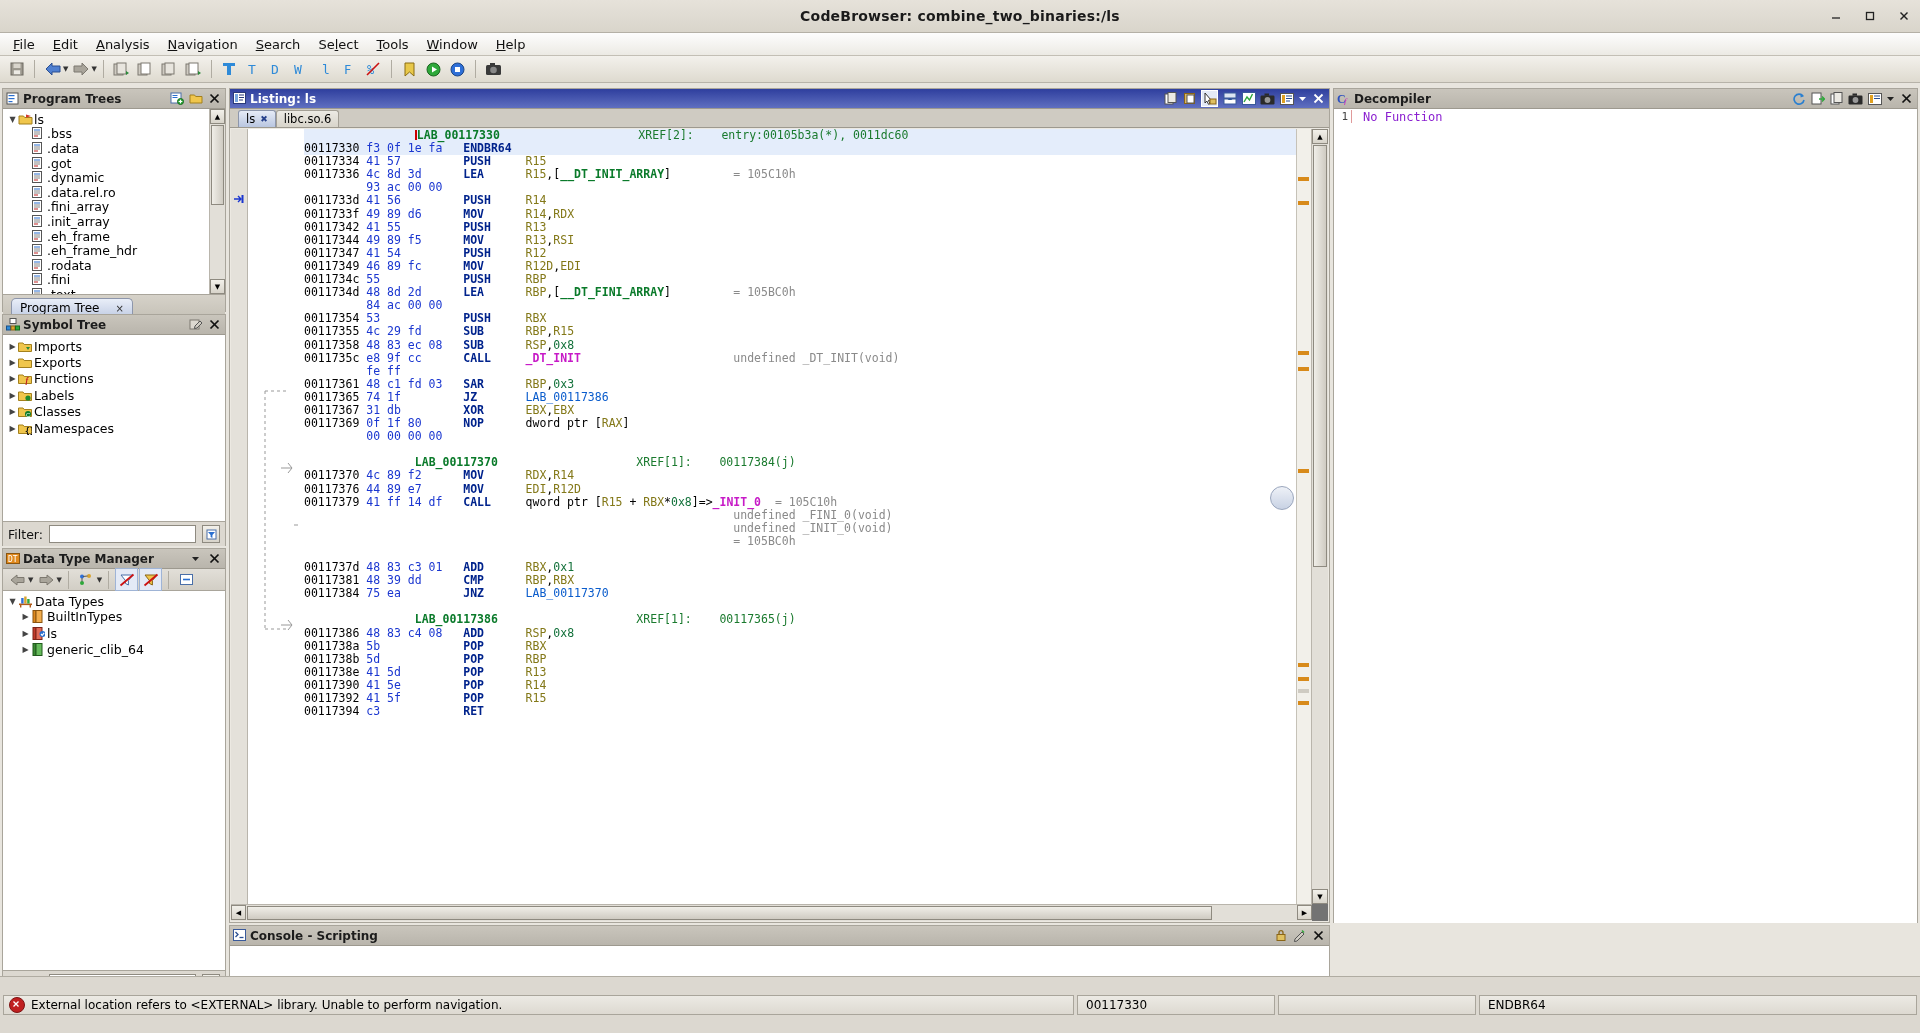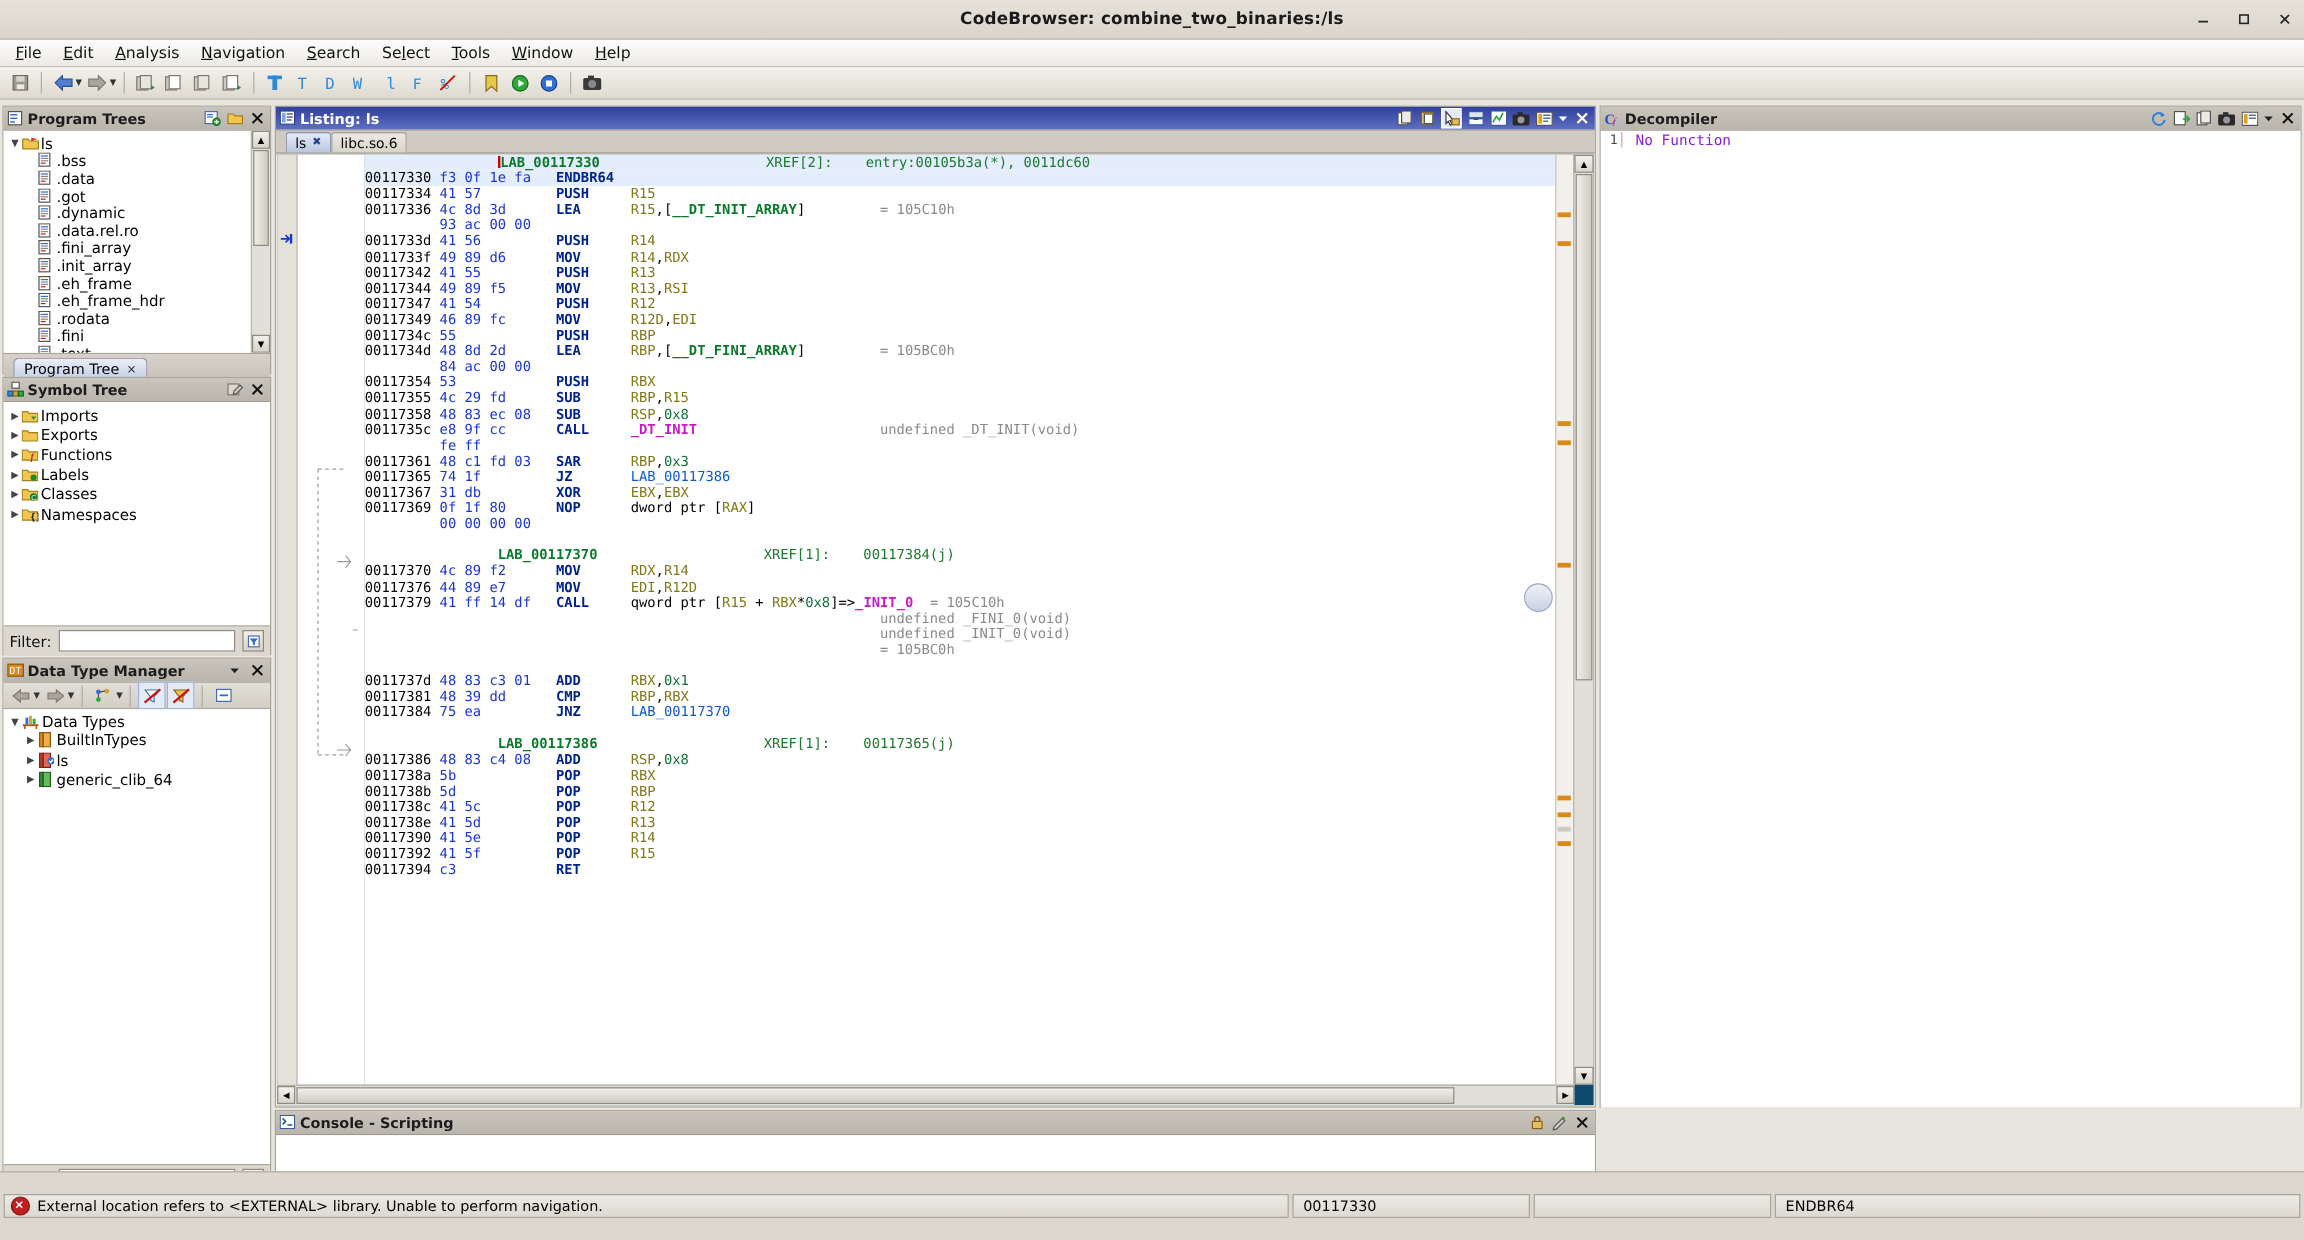--- a/index.html
+++ b/index.html
@@ -60,21 +60,21 @@
   .tlbl{margin-left:3px;font-size:12.5px;}
   .ind2{padding-left:13px;}
 
   
   .ic{width:13px;height:13px;position:relative;flex-shrink:0;display:inline-block;}
   .ic-dt{width:14px;height:12px;position:relative;}
 
   
   .tabstrip{height:22px;background:linear-gradient(#d6d2c9,#c6c2b8);display:flex;align-items:flex-end;padding-left:8px;border-top:1px solid #a9a59b;}
   .ptab{
-    height:18px;display:flex;align-items:center;gap:6px;padding:0 8px;
+    height:18px;display:flex;align-items:center;gap:16px;padding:0 8px;
     background:linear-gradient(#e9eef8,#c2cde4);border:1px solid #8d96ab;border-bottom:none;
     border-radius:5px 5px 0 0;font-size:12px;cursor:pointer;
   }
   .ptab .x{font-size:10px;color:#333;}
 
   
   .filterrow{height:24px;display:flex;align-items:center;gap:6px;padding:0 5px;background:#dcd8d0;border-top:1px solid #a9a59b;}
   .filterrow .lbl{font-size:12.5px;color:#111;}
   .filterbox{flex:1;height:16px;background:#fff;border:1px solid #8e8a80;}
   .filterbtn{width:16px;height:16px;background:linear-gradient(#f2f0ea,#d8d4ca);border:1px solid #8e8a80;display:flex;align-items:center;justify-content:center;cursor:pointer;}
@@ -818,21 +818,21 @@
     <div class="lst-tabs">
       <div class="ltab sel">
         <span>ls</span>
         <span class="x">✖</span>
       </div>
       <div class="ltab plain">
         <span>libc.so.6</span>
       </div>
     </div>
 
-    <div style="position:absolute;left:1px;right:1px;top:40px;bottom:1px;background:#0c4a6e;">
+    <div style="position:absolute;left:1px;right:1px;top:40px;bottom:1px;background:#737373;">
 
       <div class="lst-left">
         <div class="lst-marker" style="top:64px;">
           <svg width="12" height="12" viewBox="0 0 12 12">
               <path d="M1 6 h7 M5 3 l3 3 -3 3" fill="none" stroke="#1a36d0" stroke-width="1.4"></path>
               <rect x="8.5" y="2" width="2" height="8" fill="#1a36d0"></rect>
             </svg>
         </div>
       </div>
 
@@ -872,21 +872,20 @@
             <div class="code-row"><span class="c-addr">                                                              </span><span class="c-cmt">= 105BC0h</span></div>
             <div class="code-row">&nbsp;</div>
             <div class="code-row"><span class="c-addr">0011737d </span><span class="c-byte">48 83 c3 01   </span><span class="c-mnem">ADD      </span><span class="c-reg">RBX</span><span class="c-addr">,</span><span class="c-num">0x1</span></div>
             <div class="code-row"><span class="c-addr">00117381 </span><span class="c-byte">48 39 dd      </span><span class="c-mnem">CMP      </span><span class="c-reg">RBP</span><span class="c-addr">,</span><span class="c-reg">RBX</span></div>
             <div class="code-row"><span class="c-addr">00117384 </span><span class="c-byte">75 ea         </span><span class="c-mnem">JNZ      </span><span class="c-jump">LAB_00117370</span></div>
             <div class="code-row">&nbsp;</div>
             <div class="code-row"><span class="c-addr">                </span><span class="c-lbl">LAB_00117386</span><span class="c-addr">                    </span><span class="c-xref">XREF[1]:    00117365(j)</span></div>
             <div class="code-row"><span class="c-addr">00117386 </span><span class="c-byte">48 83 c4 08   </span><span class="c-mnem">ADD      </span><span class="c-reg">RSP</span><span class="c-addr">,</span><span class="c-num">0x8</span></div>
             <div class="code-row"><span class="c-addr">0011738a </span><span class="c-byte">5b            </span><span class="c-mnem">POP      </span><span class="c-reg">RBX</span></div>
             <div class="code-row"><span class="c-addr">0011738b </span><span class="c-byte">5d            </span><span class="c-mnem">POP      </span><span class="c-reg">RBP</span></div>
-            <div class="code-row"><span class="c-addr">0011738c </span><span class="c-byte">41 5c         </span><span class="c-mnem">POP      </span><span class="c-reg">R12</span></div>
             <div class="code-row"><span class="c-addr">0011738e </span><span class="c-byte">41 5d         </span><span class="c-mnem">POP      </span><span class="c-reg">R13</span></div>
             <div class="code-row"><span class="c-addr">00117390 </span><span class="c-byte">41 5e         </span><span class="c-mnem">POP      </span><span class="c-reg">R14</span></div>
             <div class="code-row"><span class="c-addr">00117392 </span><span class="c-byte">41 5f         </span><span class="c-mnem">POP      </span><span class="c-reg">R15</span></div>
             <div class="code-row"><span class="c-addr">00117394 </span><span class="c-byte">c3            </span><span class="c-mnem">RET      </span></div>
           </div>
       </div>
 
       <div style="position:absolute;left:17px;width:56px;top:0;bottom:17px;background:#fff;border-right:0;">
         <svg width="56" height="620" viewBox="0 0 56 620" style="position:absolute;left:0;top:0;">
 

